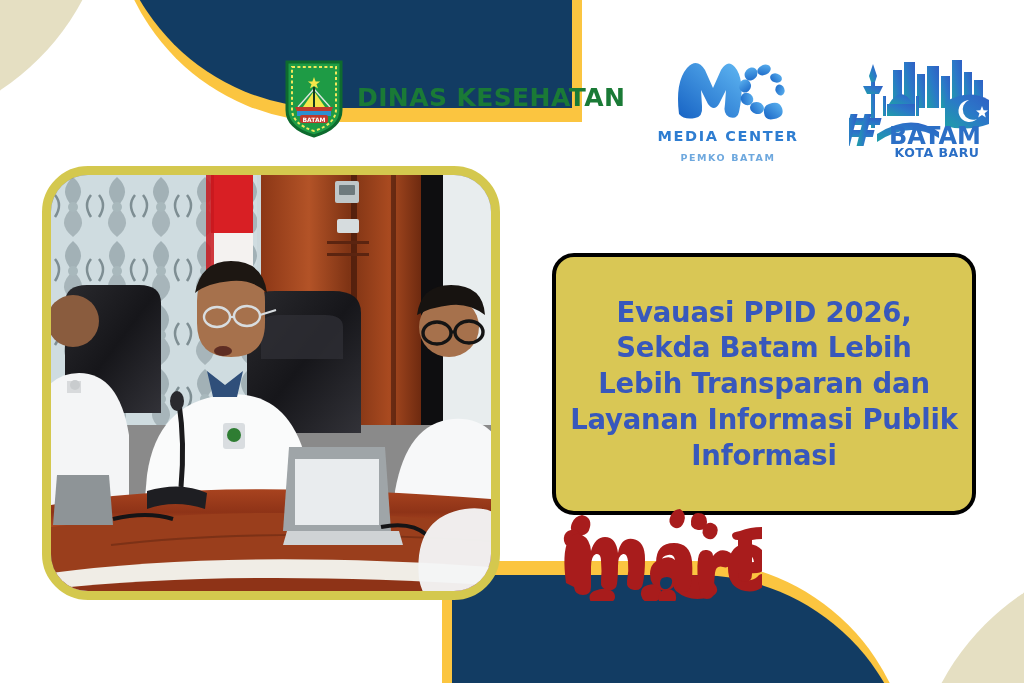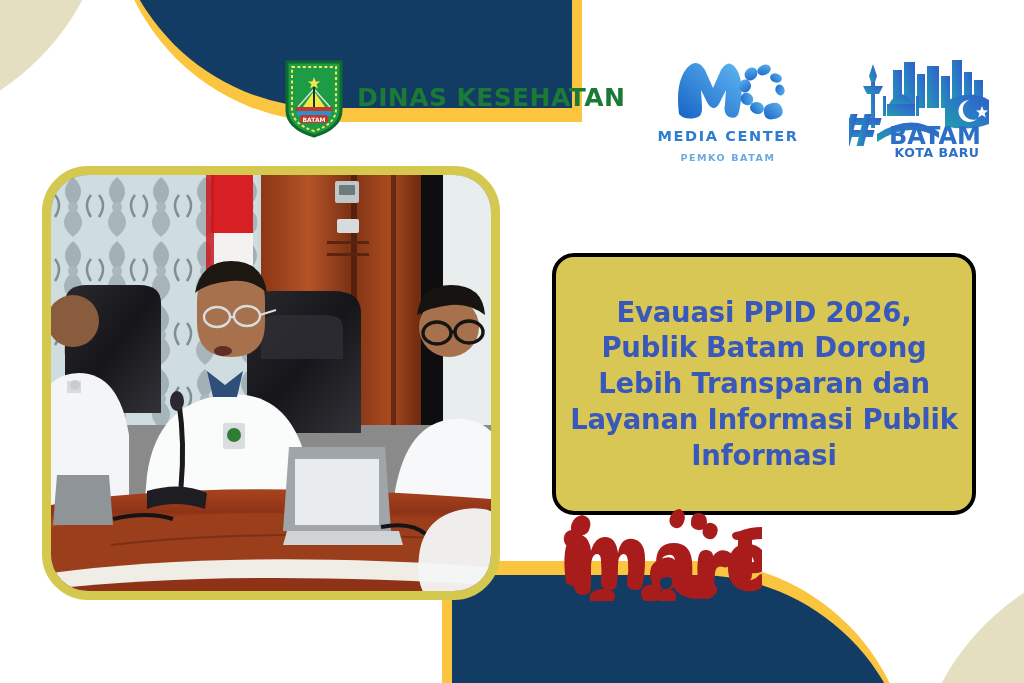--- a/index.html
+++ b/index.html
@@ -418,21 +418,21 @@
         <path d="M330 352 q30 -6 46 8" stroke="#141416" stroke-width="4" fill="none"></path>
 
         <path d="M368 404 q-6 -62 46 -70 q46 -6 52 44 q6 48 -40 58 q-50 10 -58 -32 Z" fill="#F4F5F6" opacity="0.96"></path>
       </svg>
     </div>
   </div>
 
   <div class="headline-card">
     <div class="headline-text">
       <div>Evauasi PPID 2026,</div>
-      <div>Publik Batam Dorong</div>
+      <div>Sekda Batam Lebih</div>
       <div>Lebih Transparan dan</div>
       <div>Layanan Informasi Publik</div>
       <div>Informasi</div>
     </div>
   </div>
 
   <div class="maret">
     <svg viewBox="0 0 210 104" width="210" height="104">
       <g fill="#A81C1C">
 

